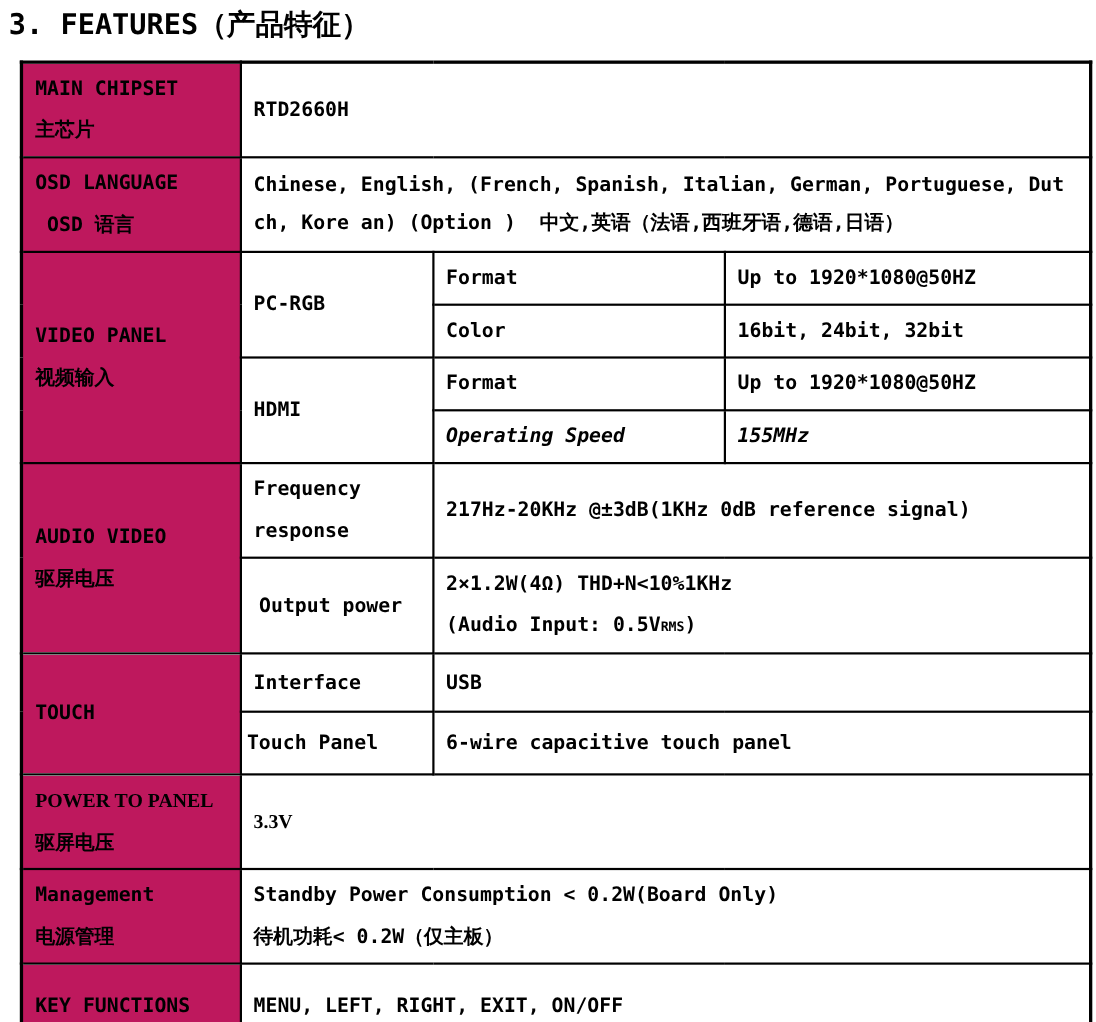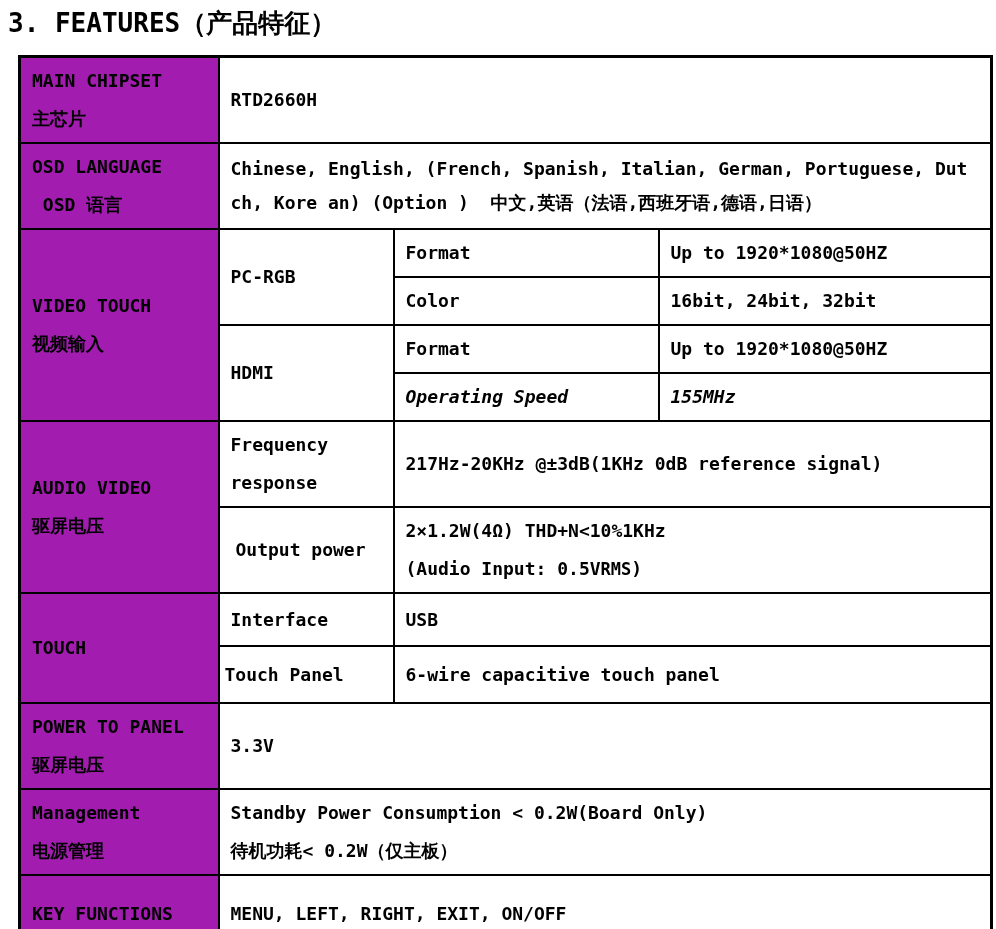--- a/index.html
+++ b/index.html
@@ -40,41 +40,41 @@
   table.features td, table.features th {
     border: 2px solid #000000;
     padding: 4px 8px 4px 11px;
     font-size: 18px;
     font-weight: bold;
     text-align: left;
     vertical-align: middle;
     overflow: hidden;
   }
   th.rowhead {
-    background: #a21caf;
+    background: #be185d;
   }
   .ln { white-space: pre; line-height: 38px; }
   .ln-tight { white-space: pre; line-height: 34px; }
   td.valign-top, th.valign-top { vertical-align: top; padding-top: 9px; }
   
   tr.r-main       { height: 78px; }
   tr.r-osd        { height: 79px; }
   tr.r-vi-a       { height: 36px; }
   tr.r-vi-b       { height: 36px; }
   tr.r-vi-c       { height: 36px; }
   tr.r-vi-d       { height: 33px; font-style: italic; }
   tr.r-freq       { height: 78px; }
   tr.r-outpwr     { height: 71px; }
   tr.r-interface  { height: 53px; }
   tr.r-touchpanel { height: 57px; }
-  tr.r-power      { height: 81px; }
+  tr.r-power      { height: 81px; font-family: Liberation Serif, serif; }
   tr.r-mgmt       { height: 80px; }
   tr.r-key        { height: 78px; }
   .sub-rms {
-    font-size: 17px;
+    font-size: 12px;
     letter-spacing: 0px;
   }
 </style>
 </head>
 <body>
 
 <div class="page">
 
   <div class="heading">3. FEATURES（产品特征）</div>
 
@@ -103,21 +103,21 @@
         <div class="ln"> OSD 语言</div>
       </th>
       <td colspan="3">
         <div class="ln-tight">Chinese, English, (French, Spanish, Italian, German, Portuguese, Dut</div>
         <div class="ln-tight">ch, Kore an) (Option )  中文,英语（法语,西班牙语,德语,日语）</div>
       </td>
     </tr>
 
     <tr class="r-vi-a">
       <th class="rowhead" rowspan="4">
-        <div class="ln">VIDEO TOUCH</div>
+        <div class="ln">VIDEO PANEL</div>
         <div class="ln">视频输入</div>
       </th>
       <td rowspan="2" class="valign-top">
         <span class="ln">PC-RGB</span>
       </td>
       <td>
         <span class="ln">Format</span>
       </td>
       <td>
         <span class="ln">Up to 1920*1080@50HZ</span>

